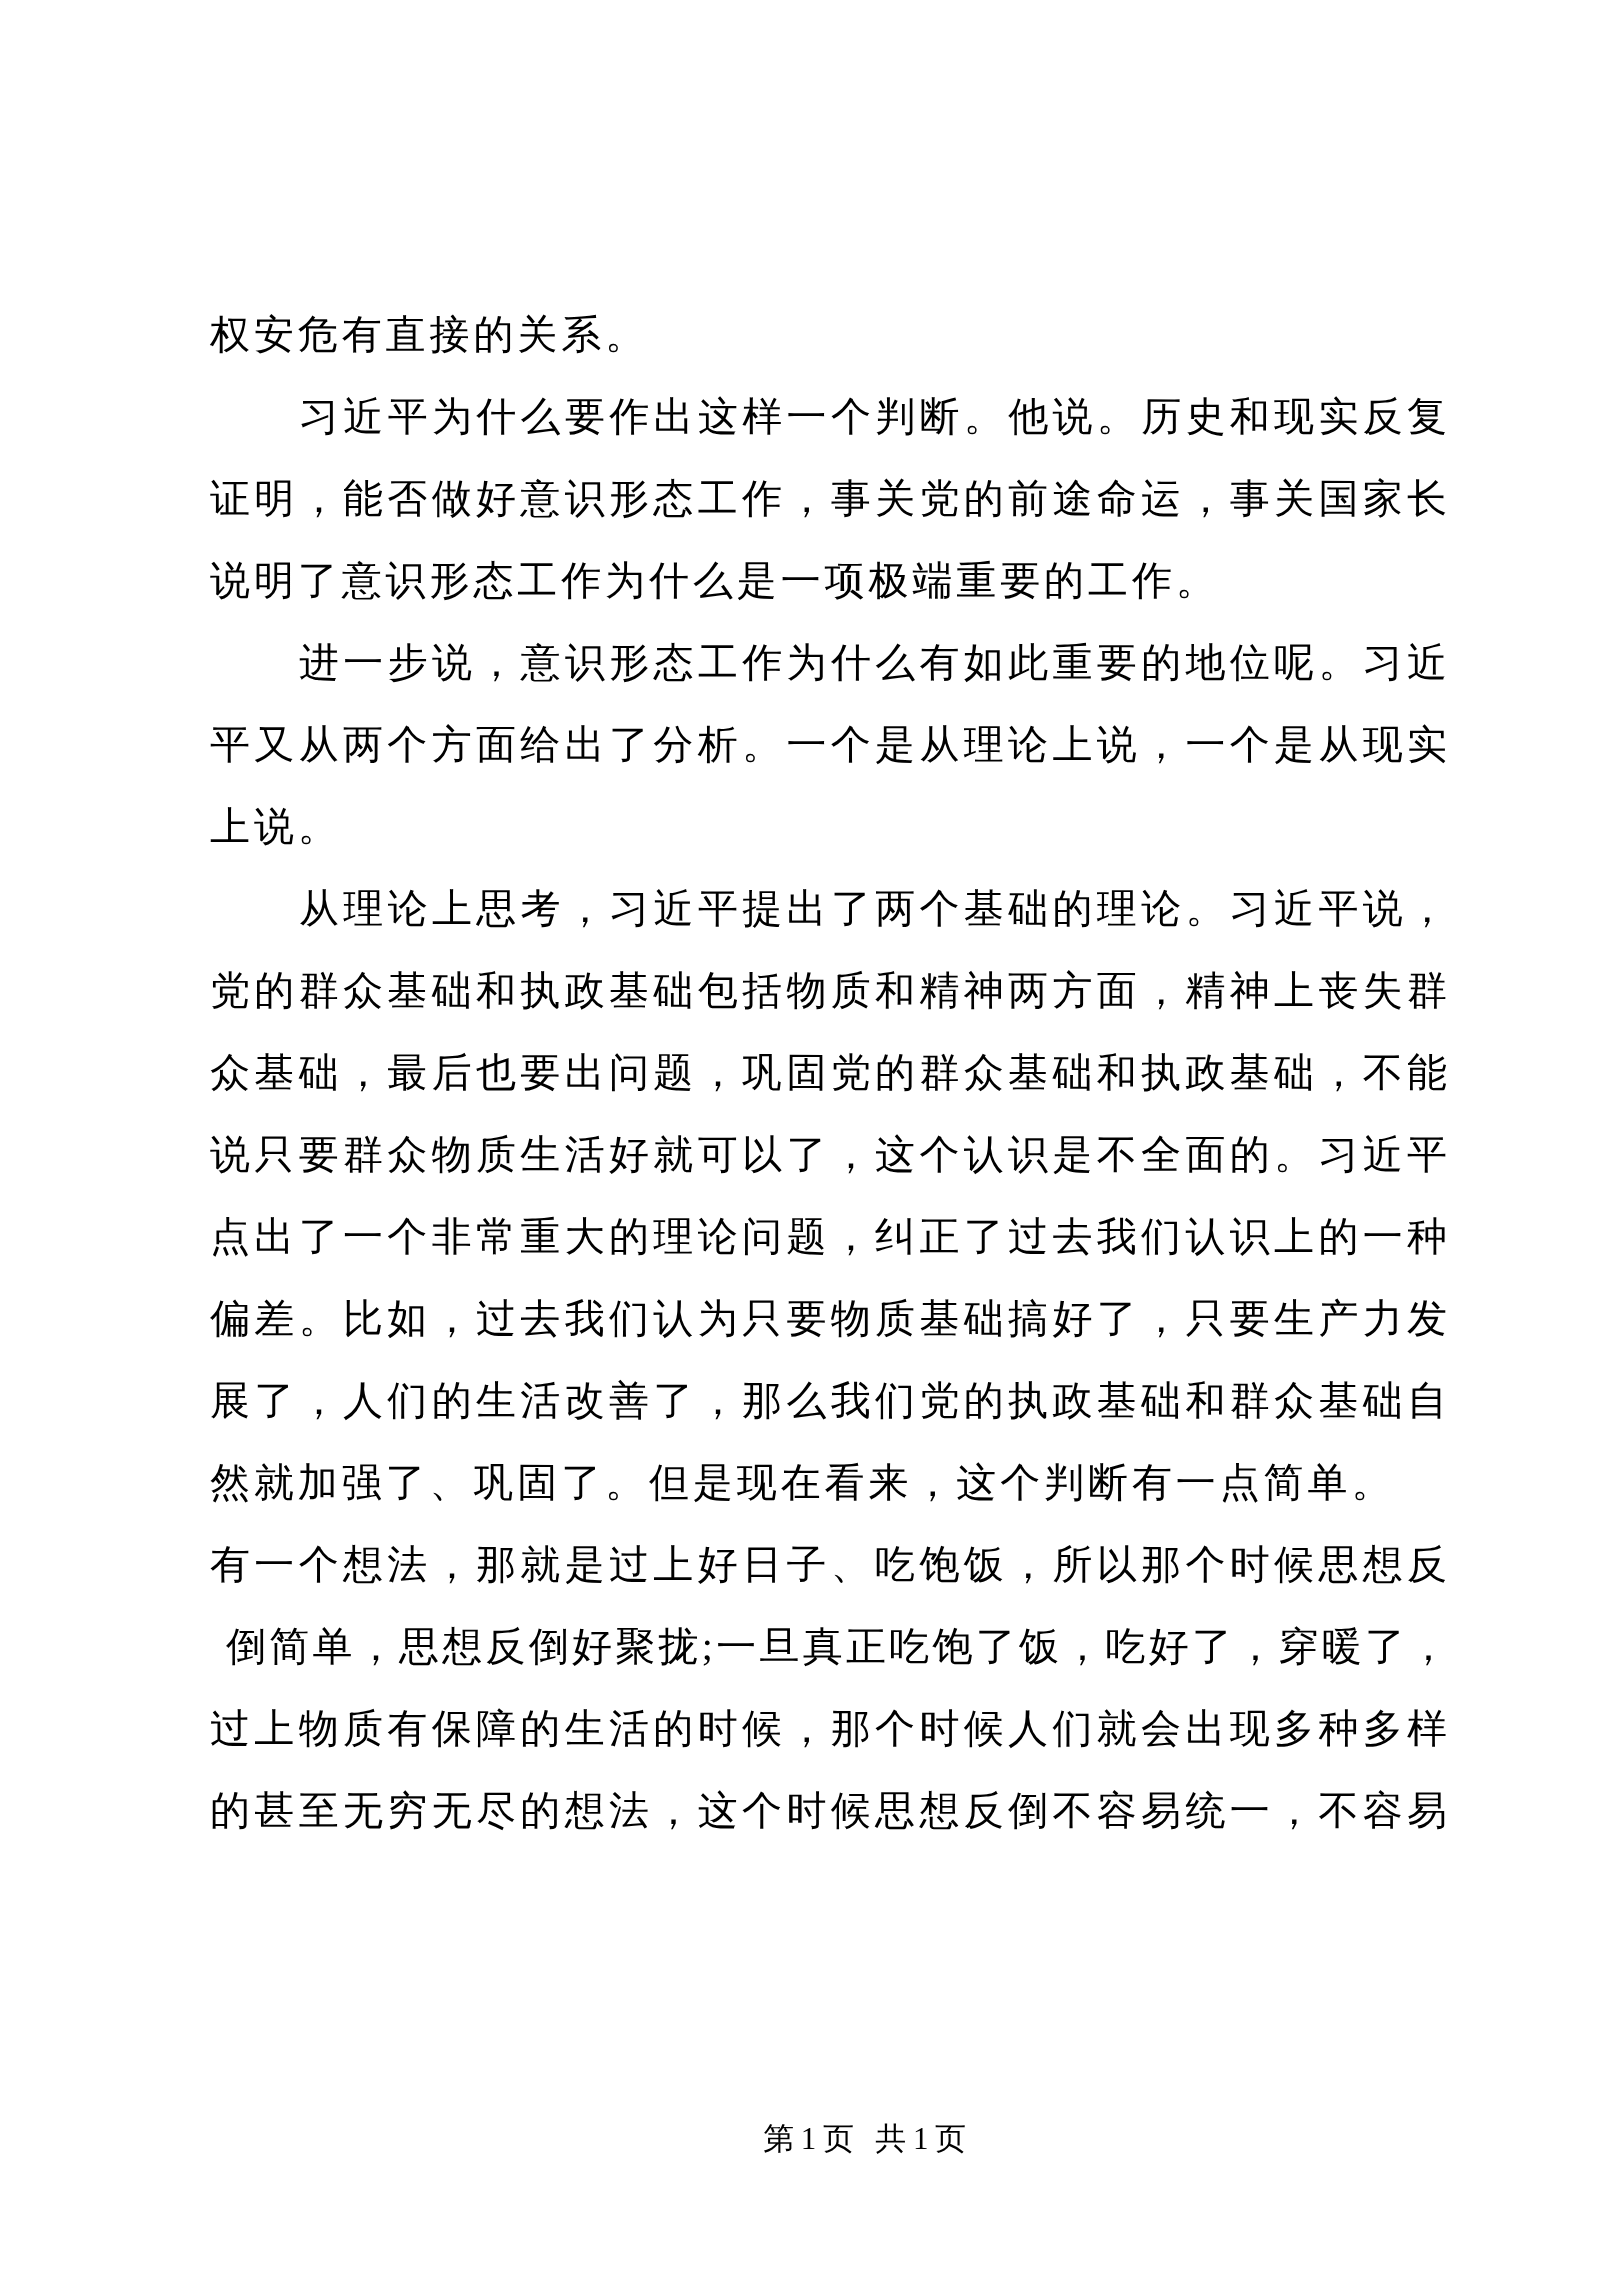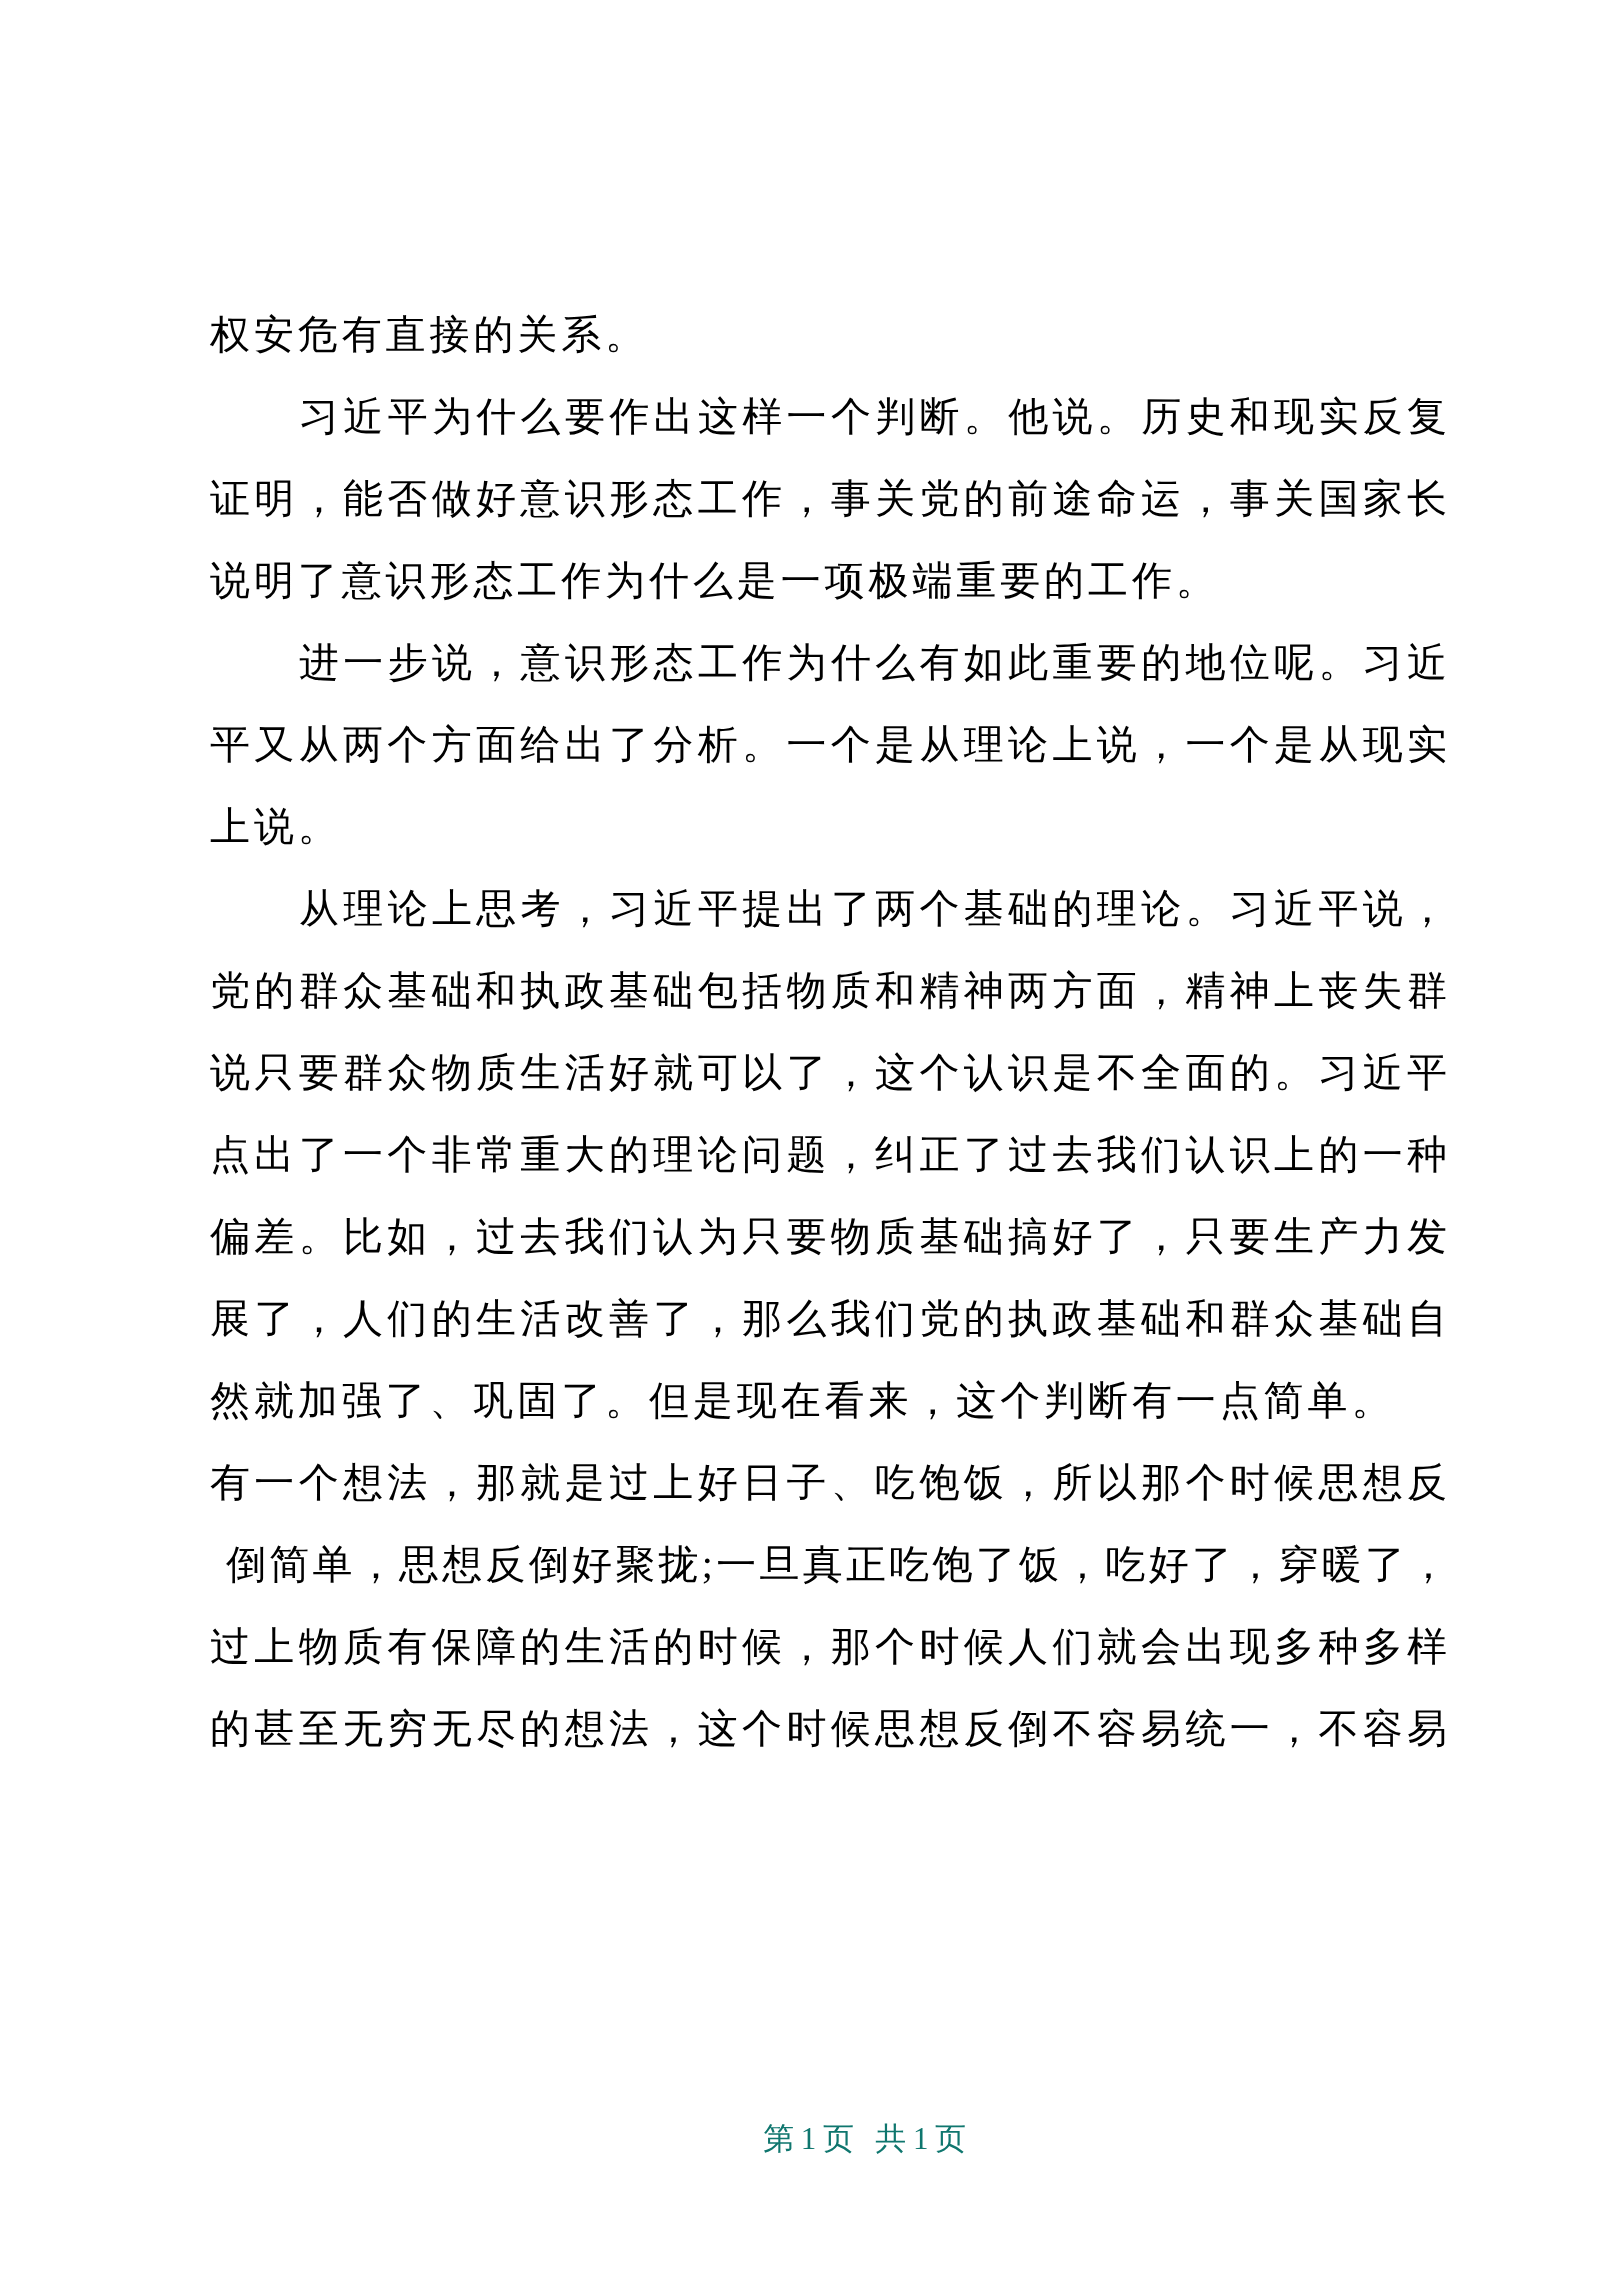--- a/index.html
+++ b/index.html
@@ -46,37 +46,38 @@
   }
   .footer {
     position: absolute;
     top: 2121px;
     left: 868px;
     transform: translateX(-50%);
     font-size: 31px;
     line-height: 36px;
     letter-spacing: 6.7px;
     white-space: nowrap;
-    color: #0f766e;
+    color: #000000;
   }
 </style>
 </head>
 <body>
 
 <div class="page">
   <div class="body-block">
     <div class="line short">权安危有直接的关系。</div>
     <div class="line ind">习近平为什么要作出这样一个判断。他说。历史和现实反复</div>
     <div class="line">证明，能否做好意识形态工作，事关党的前途命运，事关国家长</div>
     <div class="line short">说明了意识形态工作为什么是一项极端重要的工作。</div>
     <div class="line ind">进一步说，意识形态工作为什么有如此重要的地位呢。习近</div>
     <div class="line">平又从两个方面给出了分析。一个是从理论上说，一个是从现实</div>
     <div class="line short">上说。</div>
     <div class="line ind">从理论上思考，习近平提出了两个基础的理论。习近平说，</div>
     <div class="line">党的群众基础和执政基础包括物质和精神两方面，精神上丧失群</div>
+    <div class="line">众基础，最后也要出问题，巩固党的群众基础和执政基础，不能</div>
     <div class="line">说只要群众物质生活好就可以了，这个认识是不全面的。习近平</div>
     <div class="line">点出了一个非常重大的理论问题，纠正了过去我们认识上的一种</div>
     <div class="line">偏差。比如，过去我们认为只要物质基础搞好了，只要生产力发</div>
     <div class="line">展了，人们的生活改善了，那么我们党的执政基础和群众基础自</div>
     <div class="line short">然就加强了、巩固了。但是现在看来，这个判断有一点简单。</div>
     <div class="line">有一个想法，那就是过上好日子、吃饱饭，所以那个时候思想反</div>
     <div class="line tight">倒简单，思想反倒好聚拢;一旦真正吃饱了饭，吃好了，穿暖了，</div>
     <div class="line">过上物质有保障的生活的时候，那个时候人们就会出现多种多样</div>
     <div class="line">的甚至无穷无尽的想法，这个时候思想反倒不容易统一，不容易</div>
   </div>

